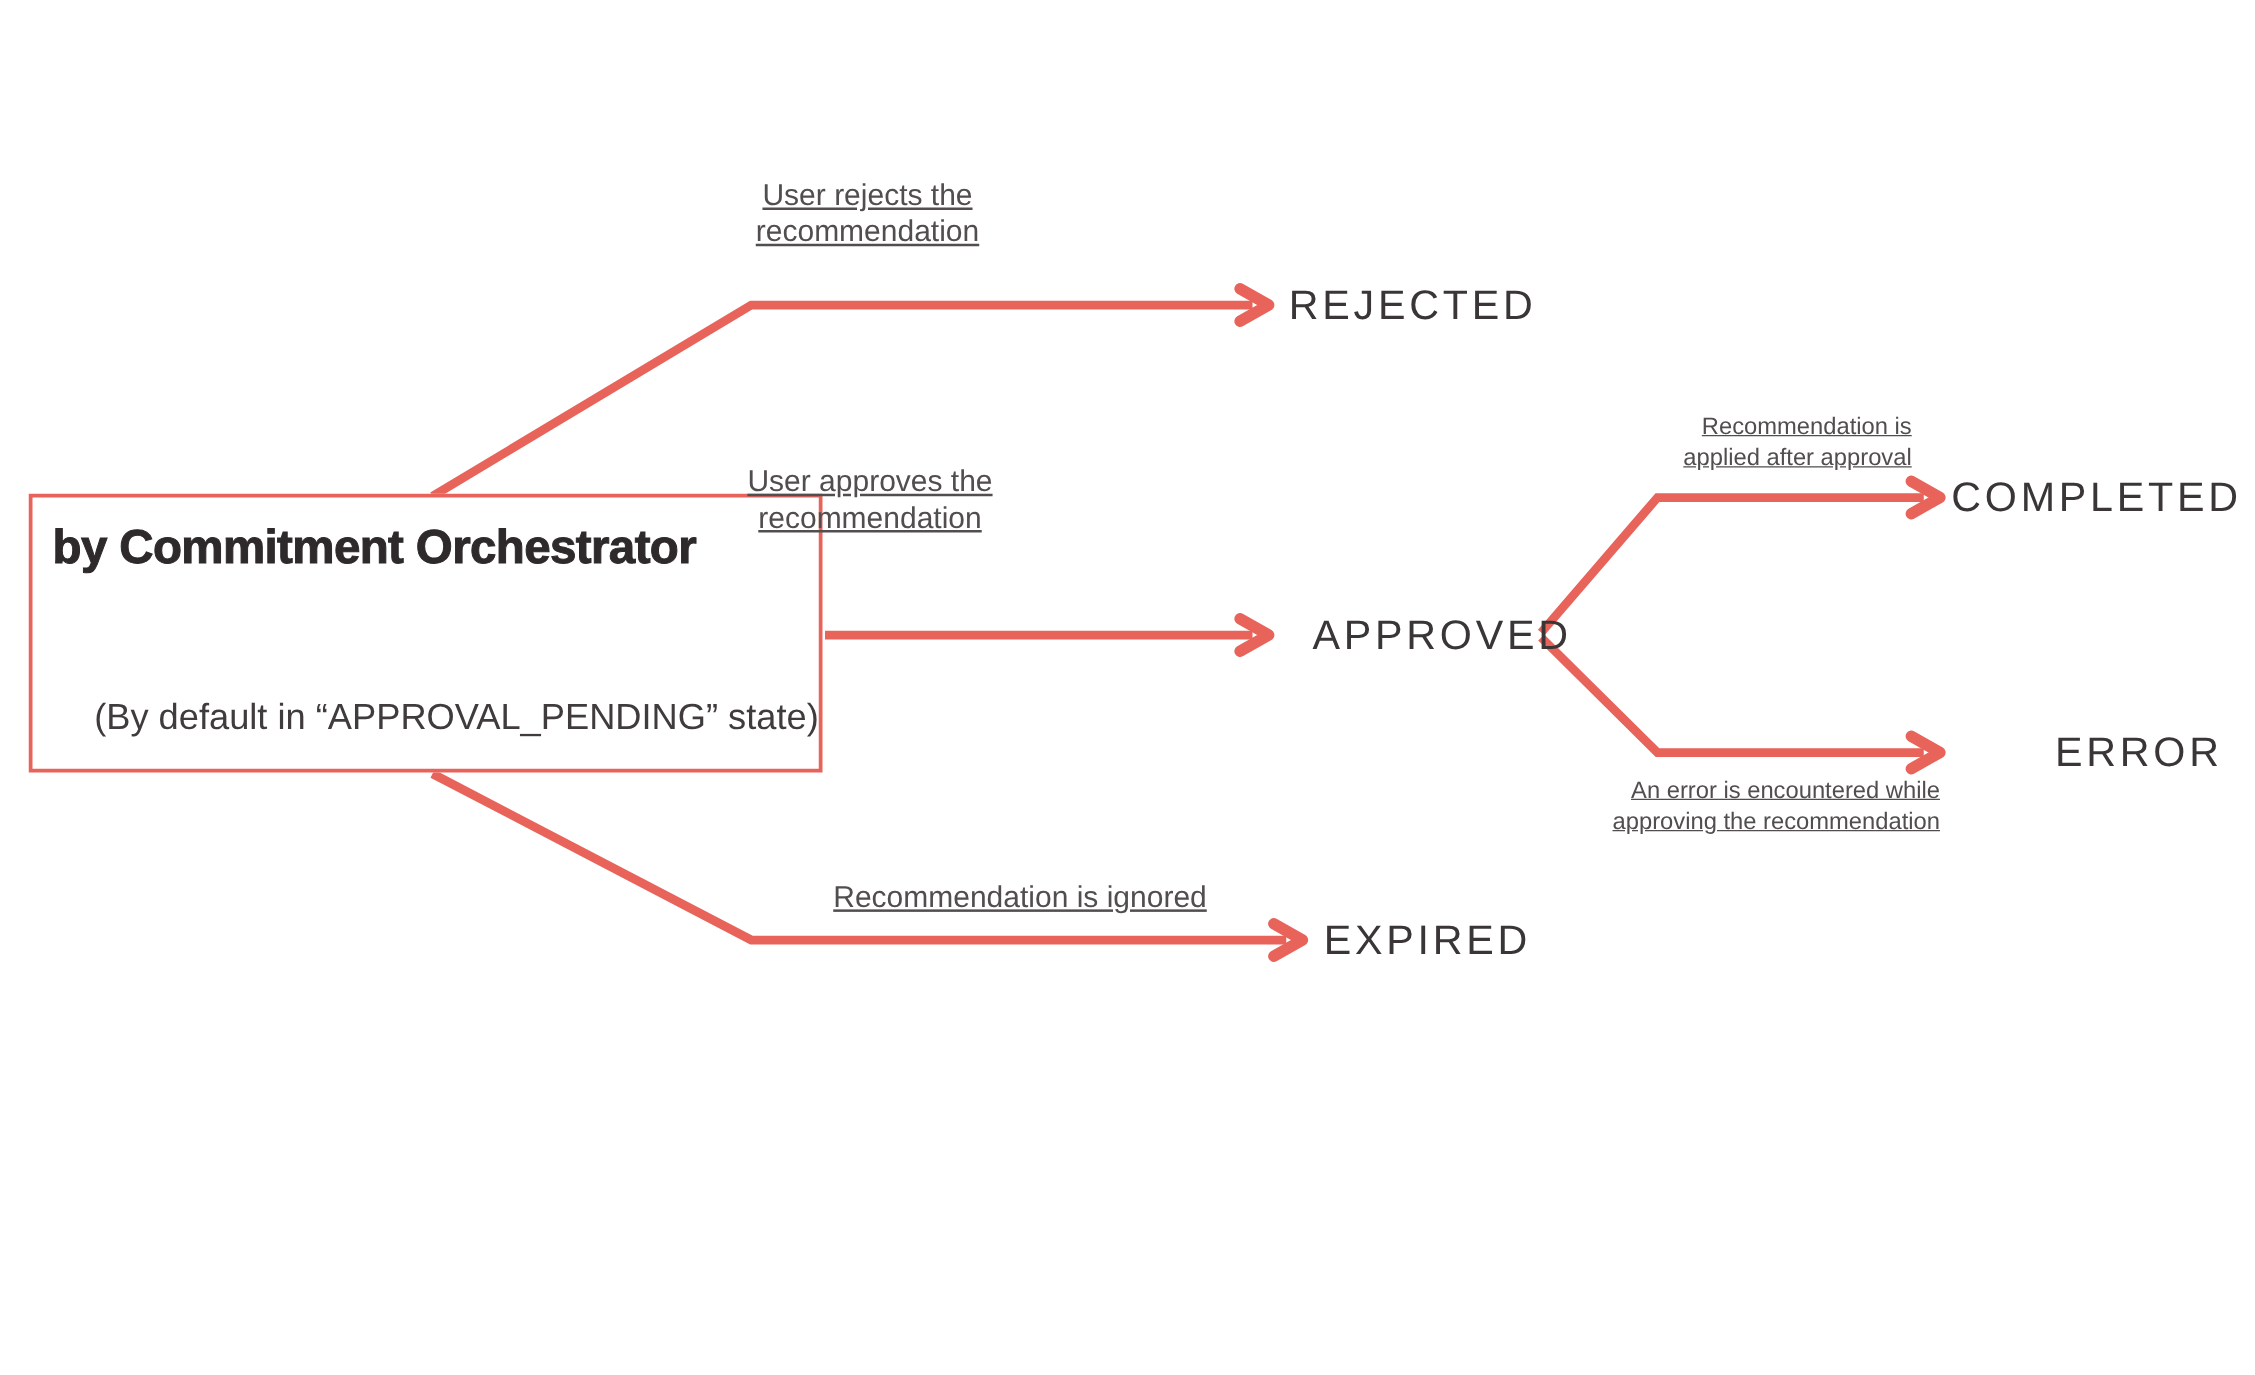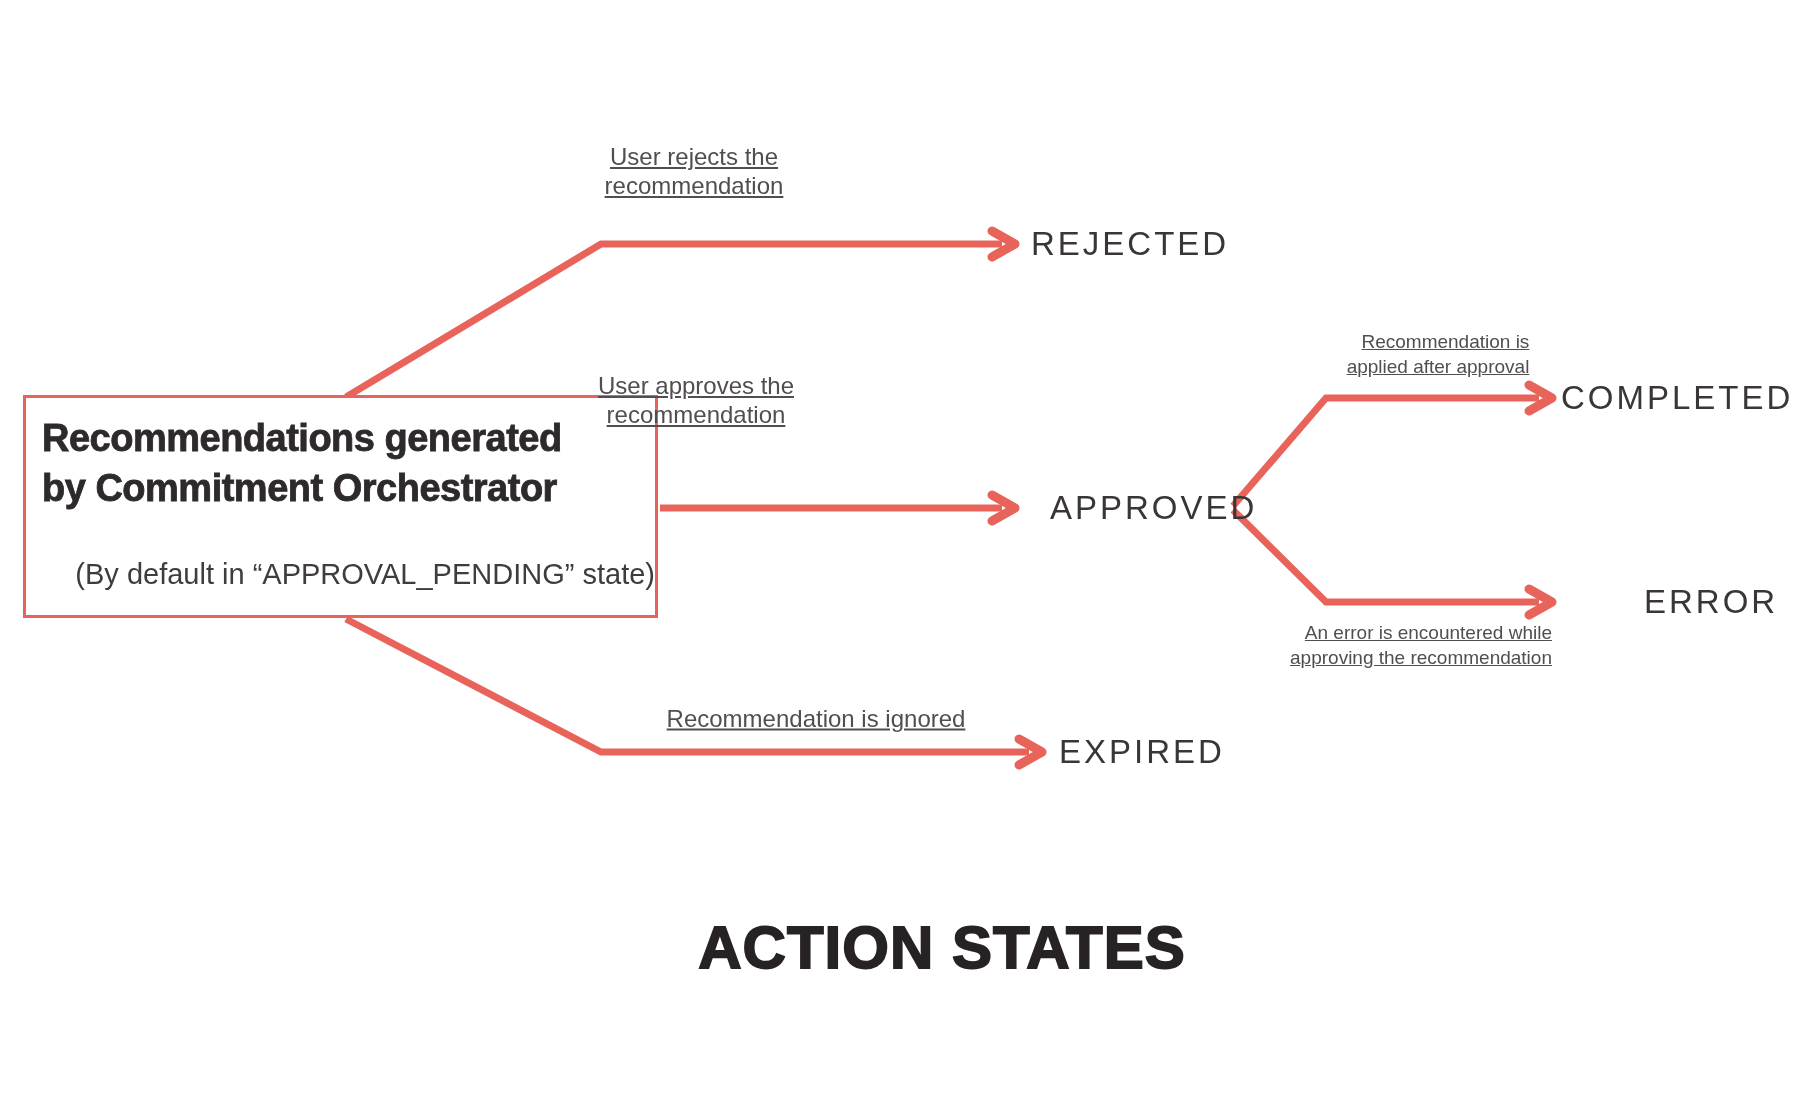--- a/index.html
+++ b/index.html
@@ -78,21 +78,20 @@
 
     <path class="conn" d="M1233,510 L1326,602 L1539,602"></path>
     <path class="head" d="M1529,589 L1552,602 L1529,615"></path>
 
     <path class="conn" d="M346,619 L601,752 L1029,752"></path>
     <path class="head" d="M1019,739 L1042,752 L1019,765"></path>
   </svg>
 
   <div class="source-box">
     <div class="box-title">
-      <span>Recommendations generated</span>
       <span>by Commitment Orchestrator</span>
     </div>
     <div class="box-subtitle">(By default in “APPROVAL_PENDING” state)</div>
   </div>
 
   <div class="caption" style="left:694px;top:171px;">
     <span style="display:block">User rejects the</span>
     <span style="display:block">recommendation</span>
   </div>
   <div class="state-label" style="left:1031px;top:244px;">REJECTED</div>
@@ -111,15 +110,14 @@
 
   <div class="caption small" style="left:1421px;top:645px;">
     <span style="display:block">An error is encountered while</span>
     <span style="display:block">approving the recommendation</span>
   </div>
   <div class="state-label" style="left:1644px;top:602px;text-align:right;">ERROR</div>
 
   <div class="caption" style="left:816px;top:718px;">Recommendation is ignored</div>
   <div class="state-label" style="left:1059px;top:752px;">EXPIRED</div>
 
-  <div class="footer-title">ACTION STATES</div>
 
 </div>
 
 </body></html>

